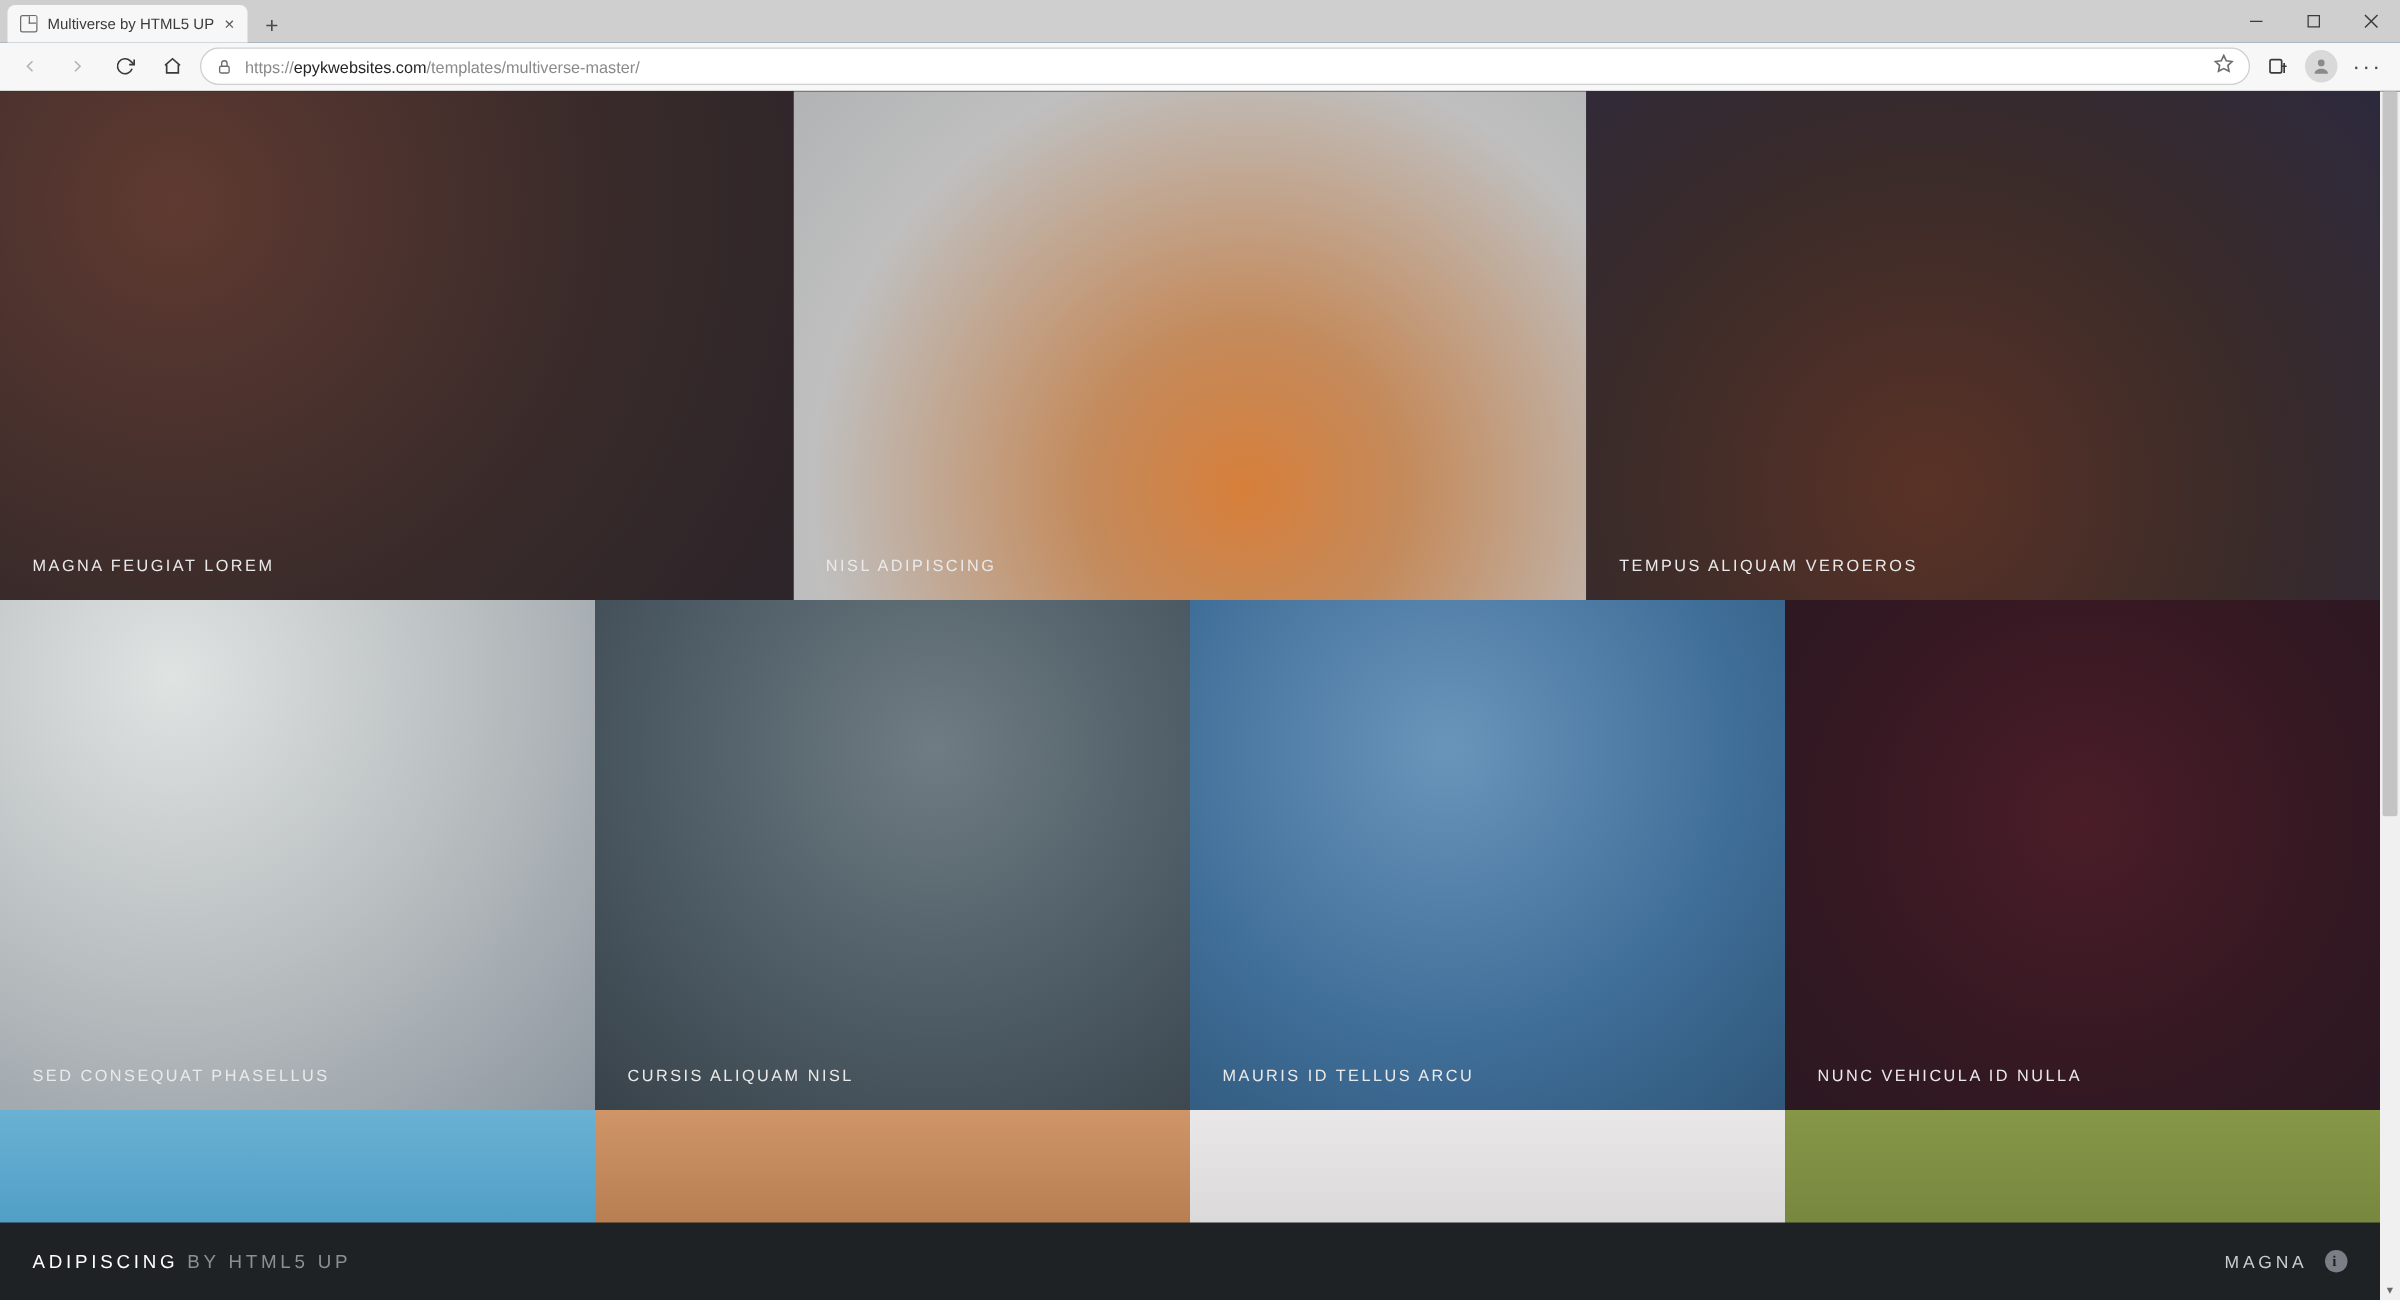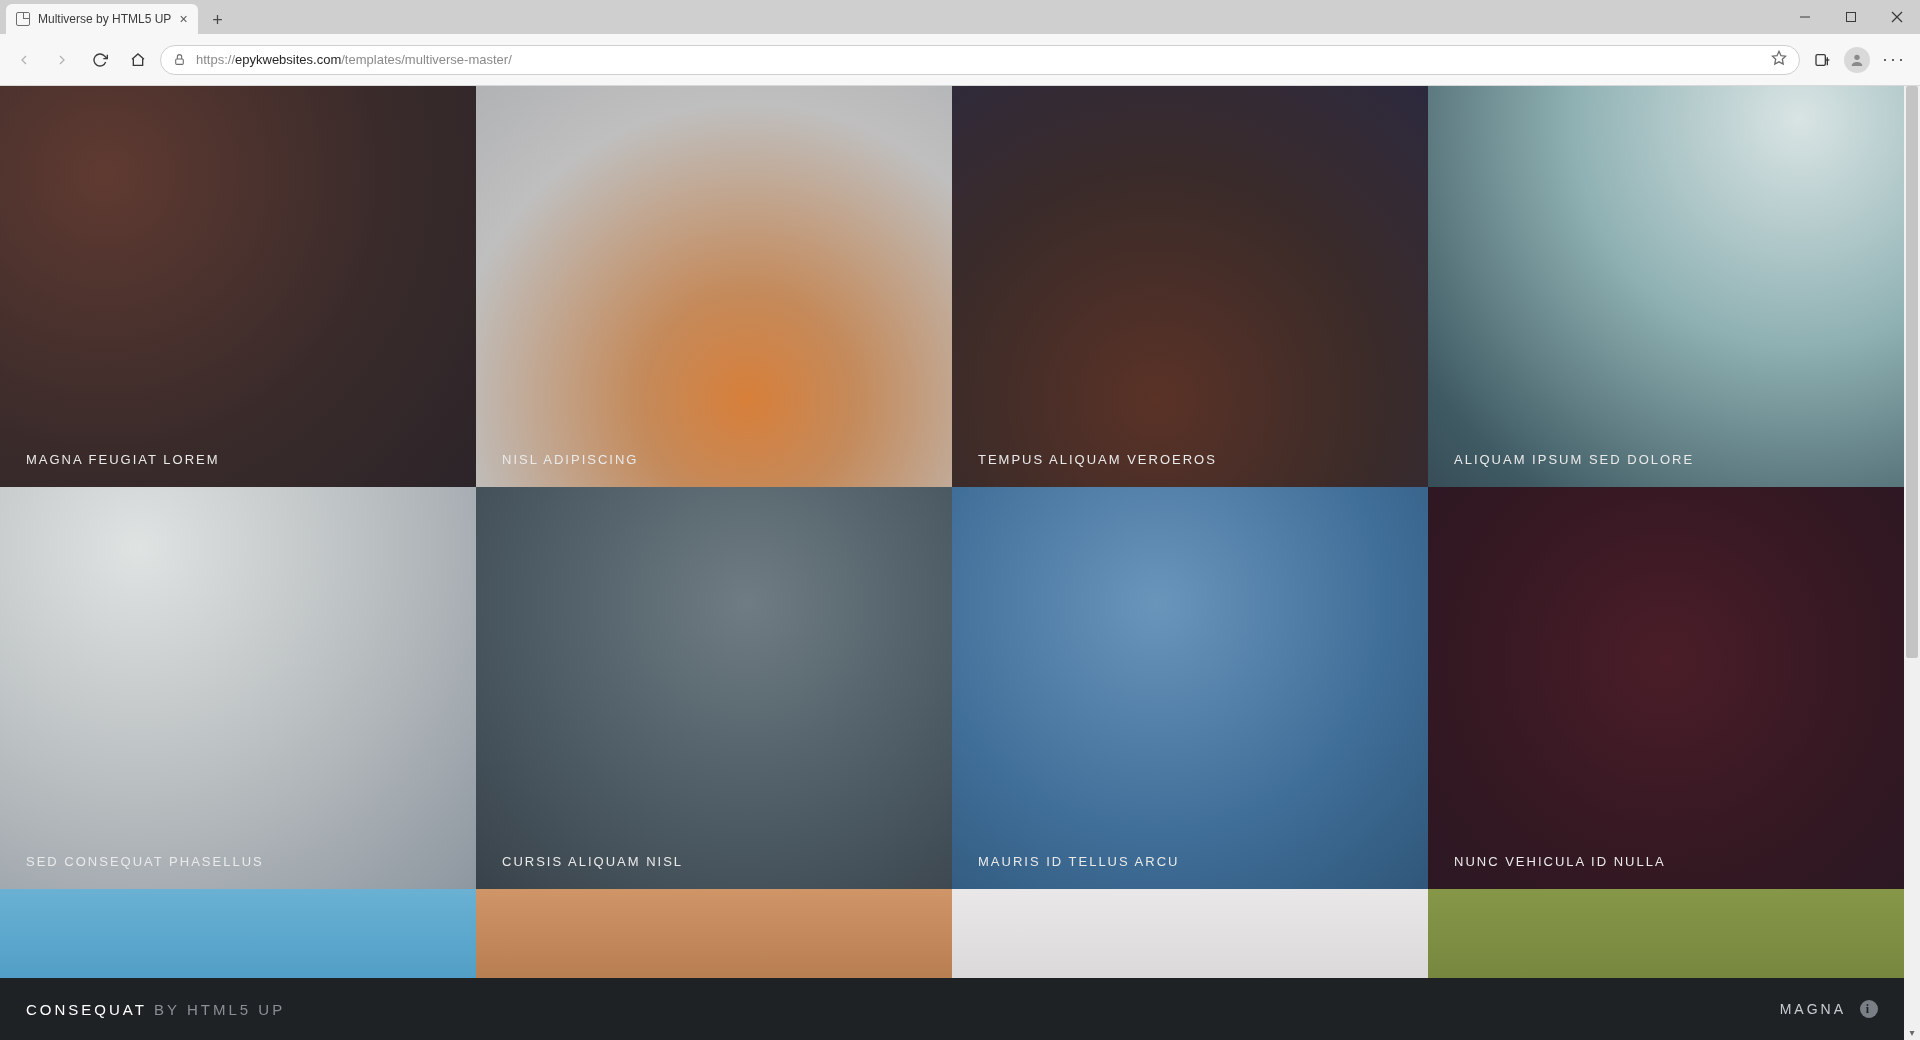--- a/index.html
+++ b/index.html
@@ -11,21 +11,21 @@
 .tab { display: flex; align-items: center; background: #f7f7f7; height: 30px; min-width: 180px; max-width: 240px; padding: 0 10px; border-top-left-radius: 6px; border-top-right-radius: 6px; font-size: 12px; color: #3b3b3b; gap: 8px; }
 .tab .docicon { width: 14px; height: 14px; border: 1px solid #6d6d6d; border-radius: 2px; position: relative; }
 .tab .docicon::before { content: ""; position: absolute; top: 0; right: 0; width: 5px; height: 5px; border-left: 1px solid #6d6d6d; border-bottom: 1px solid #6d6d6d; background: #f7f7f7; }
 .tab .tab-title { flex: 1; white-space: nowrap; overflow: hidden; text-overflow: ellipsis; }
 .tab .close-x { font-size: 14px; color: #5a5a5a; cursor: pointer; }
 .newtab { width: 28px; height: 28px; display: flex; align-items: center; justify-content: center; color: #4a4a4a; font-size: 18px; cursor: pointer; margin-left: 6px; }
 .window-controls { position: absolute; right: 0; top: 0; height: 34px; display: flex; }
 .window-controls .wc { width: 46px; display: flex; align-items: center; justify-content: center; color: #3a3a3a; font-size: 12px; cursor: pointer; }
 .window-controls .wc svg { width: 12px; height: 12px; }
 
-.toolbar { height: 52px; background: #f7f7f7; display: flex; align-items: center; padding: 0 8px; gap: 6px; border-bottom: 1px solid #d8d8d8; }
+.toolbar { height: 39px; background: #f7f7f7; display: flex; align-items: center; padding: 0 8px; gap: 6px; border-bottom: 1px solid #d8d8d8; }
 .toolbar .icon-btn { width: 32px; height: 32px; display: flex; align-items: center; justify-content: center; color: #666; border-radius: 4px; }
 .toolbar .icon-btn.enabled { color: #3a3a3a; cursor: pointer; }
 .toolbar .icon-btn.disabled { color: #b3b3b3; }
 .toolbar .icon-btn svg { width: 16px; height: 16px; }
 .addr { flex: 1; display: flex; align-items: center; background: #fff; border: 1px solid #cfcfcf; border-radius: 18px; height: 30px; padding: 0 12px; gap: 10px; }
 .addr .lock { color: #6d6d6d; }
 .addr .lock svg { width: 13px; height: 13px; display: block; }
 .addr .url { flex: 1; font-size: 13px; color: #262626; border: none; outline: none; background: transparent; }
 .addr .url .muted { color: #8a8a8a; }
 .addr .star svg { width: 16px; height: 16px; }
@@ -164,24 +164,20 @@
               <div class="caption">MAGNA FEUGIAT LOREM</div>
             </a>
           <a class="tile">
               <div class="bg g2"></div>
               <div class="caption">NISL ADIPISCING</div>
             </a>
           <a class="tile">
               <div class="bg g3"></div>
               <div class="caption">TEMPUS ALIQUAM VEROEROS</div>
             </a>
-          <a class="tile">
-              <div class="bg g4"></div>
-              <div class="caption">ALIQUAM IPSUM SED DOLORE</div>
-            </a>
         </div>
         <div class="row">
           <a class="tile">
               <div class="bg g6"></div>
               <div class="caption">SED CONSEQUAT PHASELLUS</div>
             </a>
           <a class="tile">
               <div class="bg g5"></div>
               <div class="caption">CURSIS ALIQUAM NISL</div>
             </a>
@@ -205,21 +201,21 @@
               <div class="bg g11"></div>
             </a>
           <a class="tile">
               <div class="bg g12"></div>
             </a>
         </div>
       </div>
 
       <div class="footer">
         <div class="brand">
-          <span class="strong">CONSEQUAT</span><span class="muted"> BY HTML5 UP</span>
+          <span class="strong">ADIPISCING</span><span class="muted"> BY HTML5 UP</span>
         </div>
         <div class="about">
           <span>MAGNA</span>
           <span class="info">i</span>
         </div>
       </div>
 
     </div>
 
     <div class="scrollbar-track">

